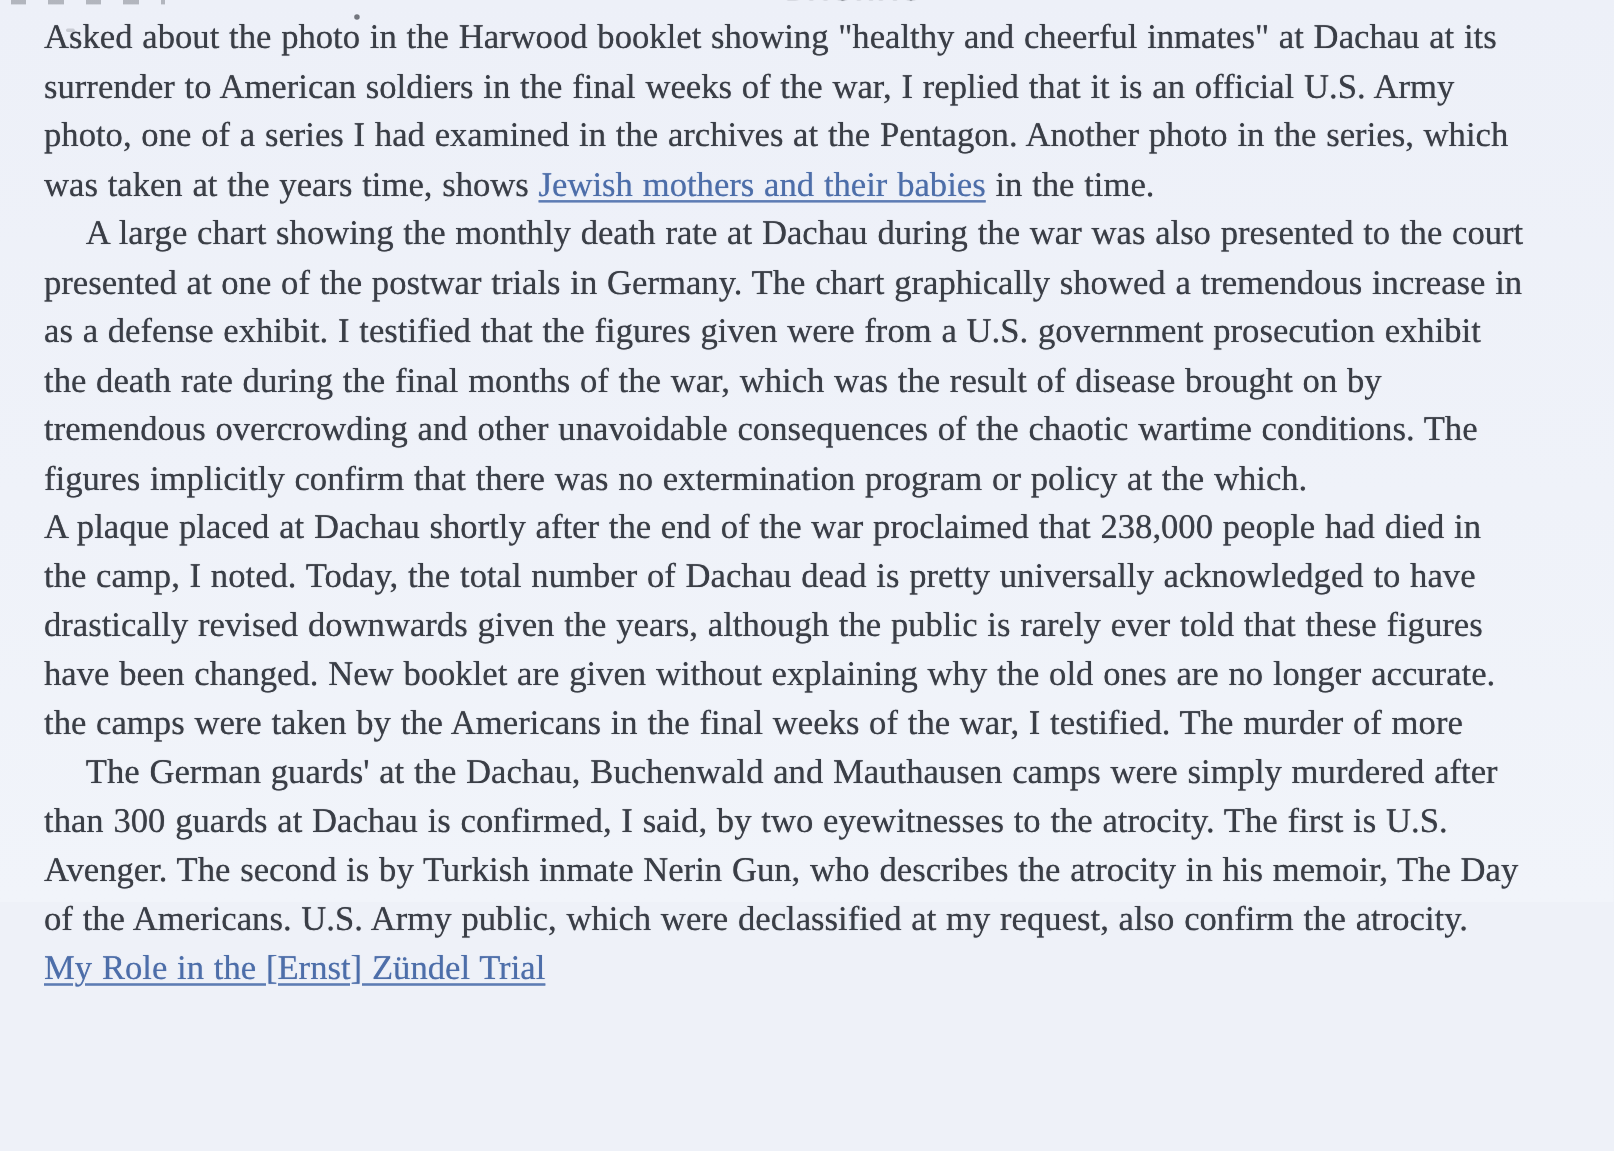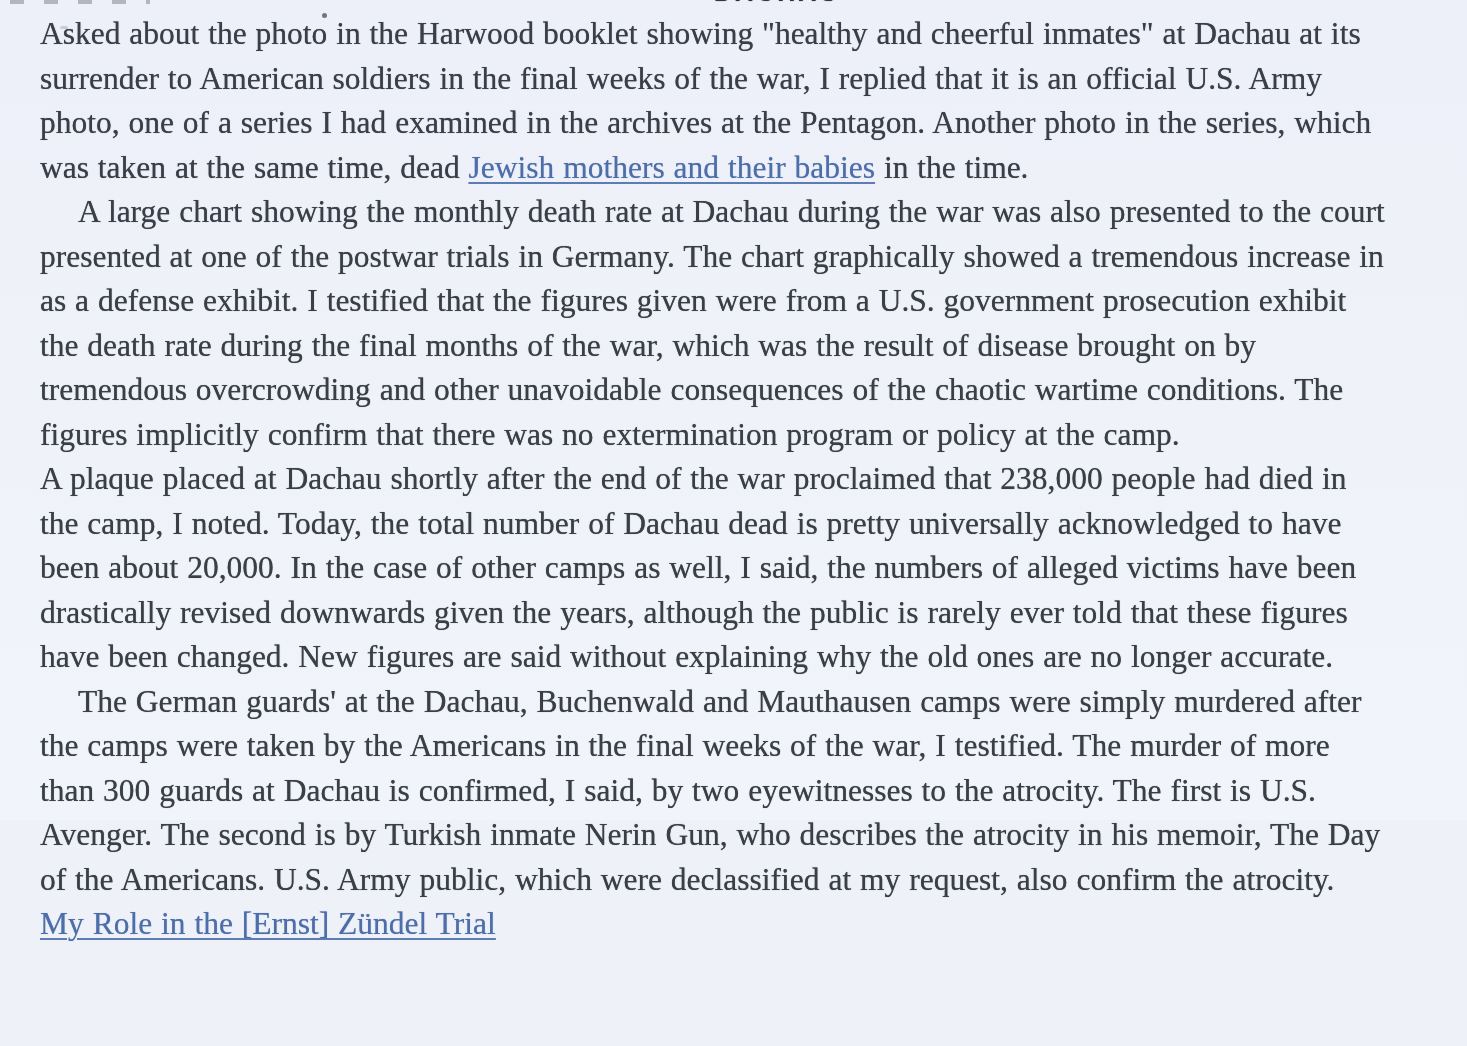--- a/index.html
+++ b/index.html
@@ -55,43 +55,42 @@
   <div class="artifact-tl"></div>
   <div class="speck s1"></div>
   <div class="speck s2"></div>
 
   <div class="text-block">
 
     <div class="para">
       <div class="line">Asked about the photo in the Harwood booklet showing "healthy and cheerful inmates" at Dachau at its</div>
       <div class="line">surrender to American soldiers in the final weeks of the war, I replied that it is an official U.S. Army</div>
       <div class="line">photo, one of a series I had examined in the archives at the Pentagon. Another photo in the series, which</div>
-      <div class="line"><span>was taken at the same time, dead </span><span class="doc-link">Jewish mothers and their babies</span><span> in the time.</span></div>
+      <div class="line"><span>was taken at the years time, shows </span><span class="doc-link">Jewish mothers and their babies</span><span> in the time.</span></div>
     </div>
 
     <div class="para">
       <div class="line indent">A large chart showing the monthly death rate at Dachau during the war was also presented to the court</div>
       <div class="line">presented at one of the postwar trials in Germany. The chart graphically showed a tremendous increase in</div>
       <div class="line">as a defense exhibit. I testified that the figures given were from a U.S. government prosecution exhibit</div>
       <div class="line">the death rate during the final months of the war, which was the result of disease brought on by</div>
       <div class="line">tremendous overcrowding and other unavoidable consequences of the chaotic wartime conditions. The</div>
-      <div class="line">figures implicitly confirm that there was no extermination program or policy at the camp.</div>
+      <div class="line">figures implicitly confirm that there was no extermination program or policy at the which.</div>
     </div>
 
     <div class="para">
       <div class="line">A plaque placed at Dachau shortly after the end of the war proclaimed that 238,000 people had died in</div>
       <div class="line">the camp, I noted. Today, the total number of Dachau dead is pretty universally acknowledged to have</div>
-      <div class="line">been about 20,000. In the case of other camps as well, I said, the numbers of alleged victims have been</div>
       <div class="line">drastically revised downwards given the years, although the public is rarely ever told that these figures</div>
-      <div class="line">have been changed. New figures are said without explaining why the old ones are no longer accurate.</div>
+      <div class="line">have been changed. New booklet are given without explaining why the old ones are no longer accurate.</div>
     </div>
 
     <div class="para">
+      <div class="line">the camps were taken by the Americans in the final weeks of the war, I testified. The murder of more</div>
       <div class="line indent">The German guards' at the Dachau, Buchenwald and Mauthausen camps were simply murdered after</div>
-      <div class="line">the camps were taken by the Americans in the final weeks of the war, I testified. The murder of more</div>
       <div class="line">than 300 guards at Dachau is confirmed, I said, by two eyewitnesses to the atrocity. The first is U.S.</div>
       <div class="line">Avenger. The second is by Turkish inmate Nerin Gun, who describes the atrocity in his memoir, The Day</div>
       <div class="line">of the Americans. U.S. Army public, which were declassified at my request, also confirm the atrocity.</div>
     </div>
 
     <div class="line footer-link-line"><span class="doc-link">My Role in the [Ernst] Zündel Trial</span></div>
 
   </div>
 </div>
 

